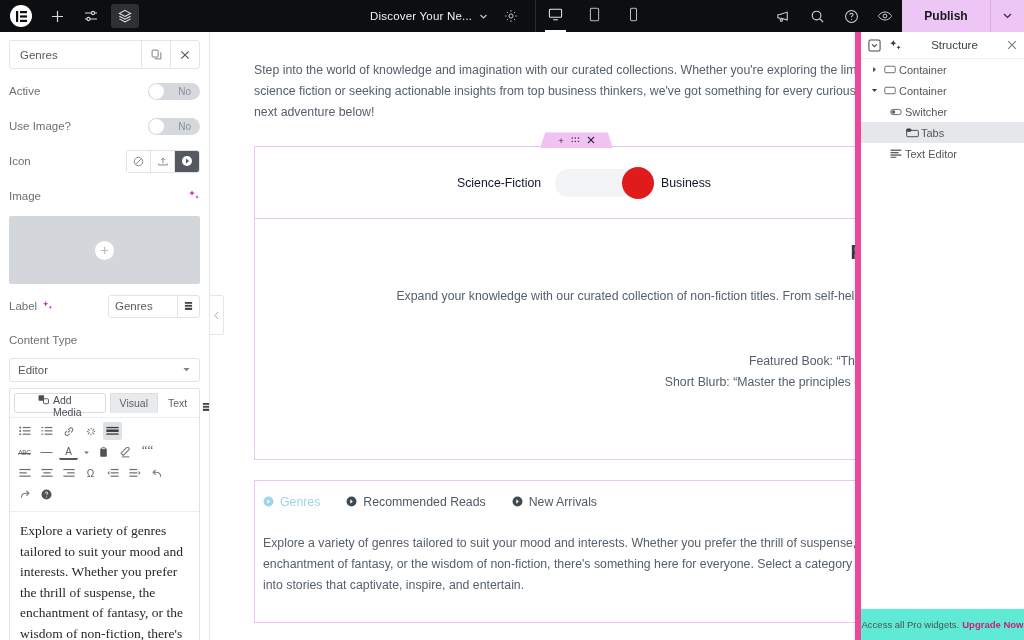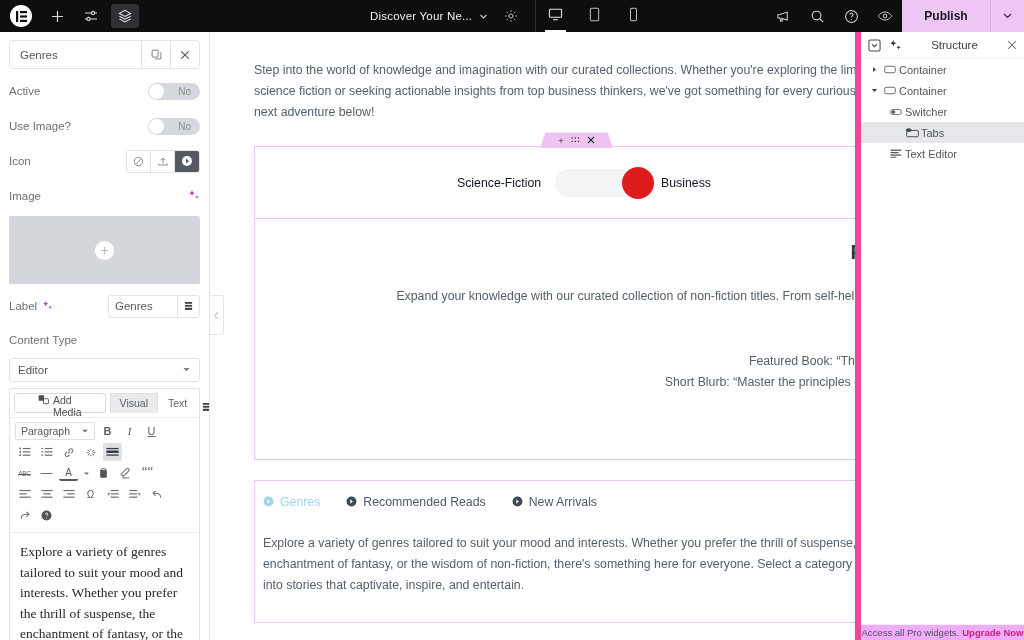--- a/index.html
+++ b/index.html
@@ -316,23 +316,23 @@
   .st-close { cursor: pointer; font-size: 13px; color: #767c82; line-height: 1; }
   .st-row {
     height: 21px; display: flex; align-items: center;
     font-size: 11px; color: #52575c; cursor: pointer;
   }
   .st-row.sel { background: #e5e7ea; }
   .st-arrow { width: 14px; display: flex; align-items: center; justify-content: center; }
   .st-ic { width: 18px; display: flex; align-items: center; justify-content: center; }
   .st-foot {
     position: absolute; bottom: 0; left: 0; right: 0;
-    height: 16px; display: flex; align-items: center; justify-content: center;
+    height: 32px; display: flex; align-items: center; justify-content: center;
     font-size: 9.5px; color: #4c5156; border-top: 1px solid #eef0f2; gap: 3px;
-    background: #f0abfc;
+    background: #5eead4;
   }
   .st-up { color: #c2257a; font-weight: bold; cursor: pointer; }
 </style>
 </head>
 <body>
 
 <div id="app">
 
   <div class="topbar">
     <div class="tb-logo">
@@ -584,31 +584,20 @@
                   <rect x="1" y="1" width="8" height="2"></rect>
                   <rect x="1" y="4.2" width="8" height="2"></rect>
                   <rect x="1" y="7.4" width="8" height="2.4"></rect>
                 </svg>
             </div>
           </div>
         </div>
 
         <div class="ed-toolbar">
           <div class="ed-trow">
-            <div class="fmt-select">
-              <span>Paragraph</span>
-              <svg width="8" height="8" viewBox="0 0 10 10">
-                  <path d="M1.5 3.4 5 7 8.5 3.4" fill="#6e7378"></path>
-                </svg>
-            </div>
-            <div class="tbtn" style="font-weight:bold">B</div>
-            <div class="tbtn" style="font-style:italic;font-family:'Liberation Serif',serif">I</div>
-            <div class="tbtn" style="text-decoration:underline">U</div>
-          </div>
-          <div class="ed-trow">
             <div class="tbtn">
               <svg width="12" height="10" viewBox="0 0 13 10" fill="#6b7075">
                   <circle cx="1.3" cy="1.3" r="1.1"></circle>
                   <circle cx="1.3" cy="4.9" r="1.1"></circle>
                   <circle cx="1.3" cy="8.5" r="1.1"></circle>
                   <rect x="4" y="0.6" width="8.4" height="1.3"></rect>
                   <rect x="4" y="4.2" width="8.4" height="1.3"></rect>
                   <rect x="4" y="7.8" width="8.4" height="1.3"></rect>
                 </svg>
             </div>

